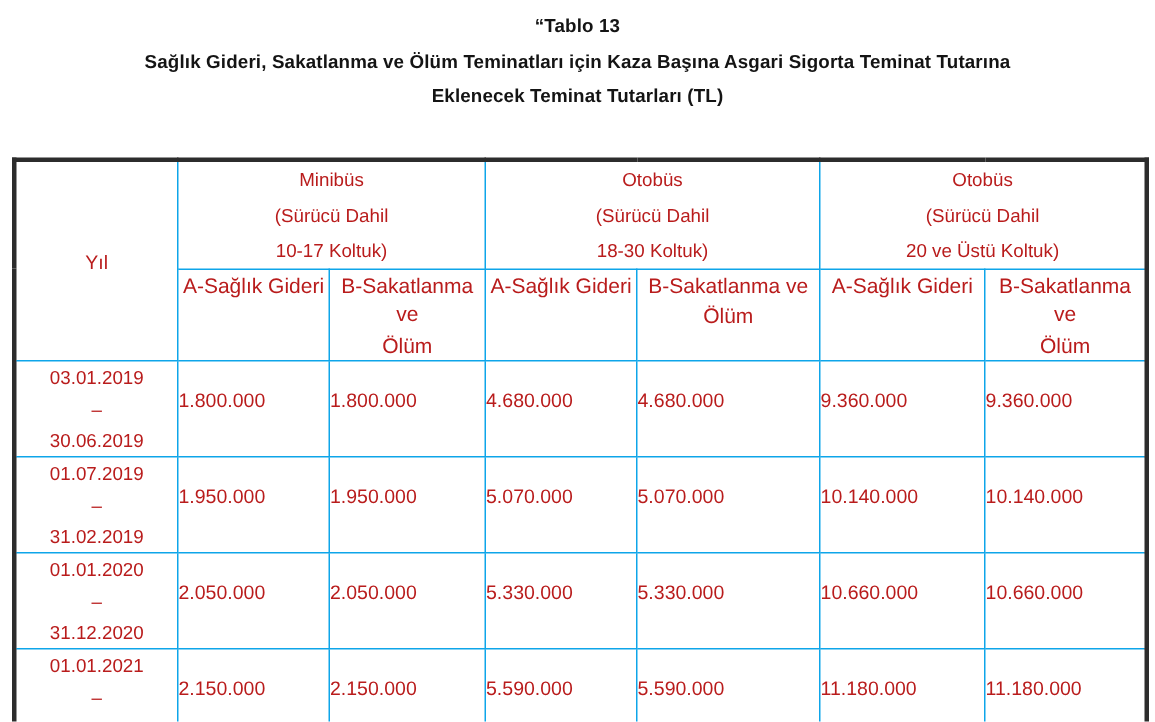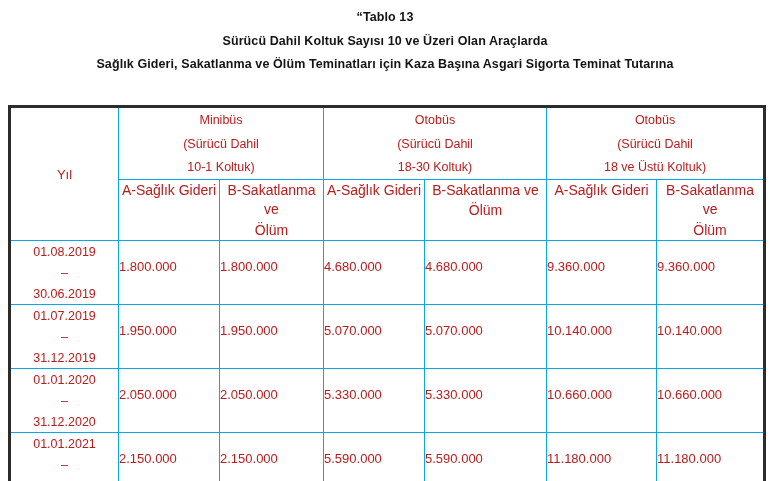--- a/index.html
+++ b/index.html
@@ -77,51 +77,51 @@
     vertical-align: middle;
     font-size: 13px;
   }
   .value-cell div { position: relative; top: -6px; }
 </style>
 </head>
 <body>
 
 <div class="titles">
   <div class="title-line">“Tablo 13</div>
-  <div class="title-line">Sürücü Dahil Koltuk Sayısı 10 ve Üzeri Olan Araçlarda</div>
   <div class="title-line">Sağlık Gideri, Sakatlanma ve Ölüm Teminatları için Kaza Başına Asgari Sigorta Teminat Tutarına</div>
+  <div class="title-line">Eklenecek Teminat Tutarları (TL)</div>
 </div>
 
 <table class="doc-table">
   <colgroup>
     <col style="width:109px">
     <col style="width:101px">
     <col style="width:104px">
     <col style="width:101px">
     <col style="width:122px">
     <col style="width:110px">
     <col style="width:108px">
   </colgroup>
   <tbody>
       <tr class="group-row">
     <td class="year-head" rowspan="2">Yıl</td>
     <td class="group-cell" colspan="2">
       <div>Minibüs</div>
       <div>(Sürücü Dahil</div>
-      <div>10-1 Koltuk)</div>
+      <div>10-17 Koltuk)</div>
     </td>
     <td class="group-cell" colspan="2">
       <div>Otobüs</div>
       <div>(Sürücü Dahil</div>
       <div>18-30 Koltuk)</div>
     </td>
     <td class="group-cell" colspan="2">
       <div>Otobüs</div>
       <div>(Sürücü Dahil</div>
-      <div>18 ve Üstü Koltuk)</div>
+      <div>20 ve Üstü Koltuk)</div>
     </td>
   </tr>
   <tr class="sub-row">
     <td class="sub-cell">
       <div>A-Sağlık Gideri</div>
     </td>
     <td class="sub-cell">
       <div>B-Sakatlanma ve</div>
       <div>Ölüm</div>
     </td>
@@ -136,21 +136,21 @@
       <div>A-Sağlık Gideri</div>
     </td>
     <td class="sub-cell">
       <div>B-Sakatlanma ve</div>
       <div>Ölüm</div>
     </td>
   </tr>
 
   <tr class="data-row">
     <td class="period-cell">
-      <div>01.08.2019</div>
+      <div>03.01.2019</div>
       <div>–</div>
       <div>30.06.2019</div>
     </td>
     <td class="value-cell">
           <div>1.800.000</div>
         </td>
     <td class="value-cell">
           <div>1.800.000</div>
         </td>
     <td class="value-cell">
@@ -164,21 +164,21 @@
         </td>
     <td class="value-cell">
           <div>9.360.000</div>
         </td>
   </tr>
 
   <tr class="data-row">
     <td class="period-cell">
       <div>01.07.2019</div>
       <div>–</div>
-      <div>31.12.2019</div>
+      <div>31.02.2019</div>
     </td>
     <td class="value-cell">
           <div>1.950.000</div>
         </td>
     <td class="value-cell">
           <div>1.950.000</div>
         </td>
     <td class="value-cell">
           <div>5.070.000</div>
         </td>

